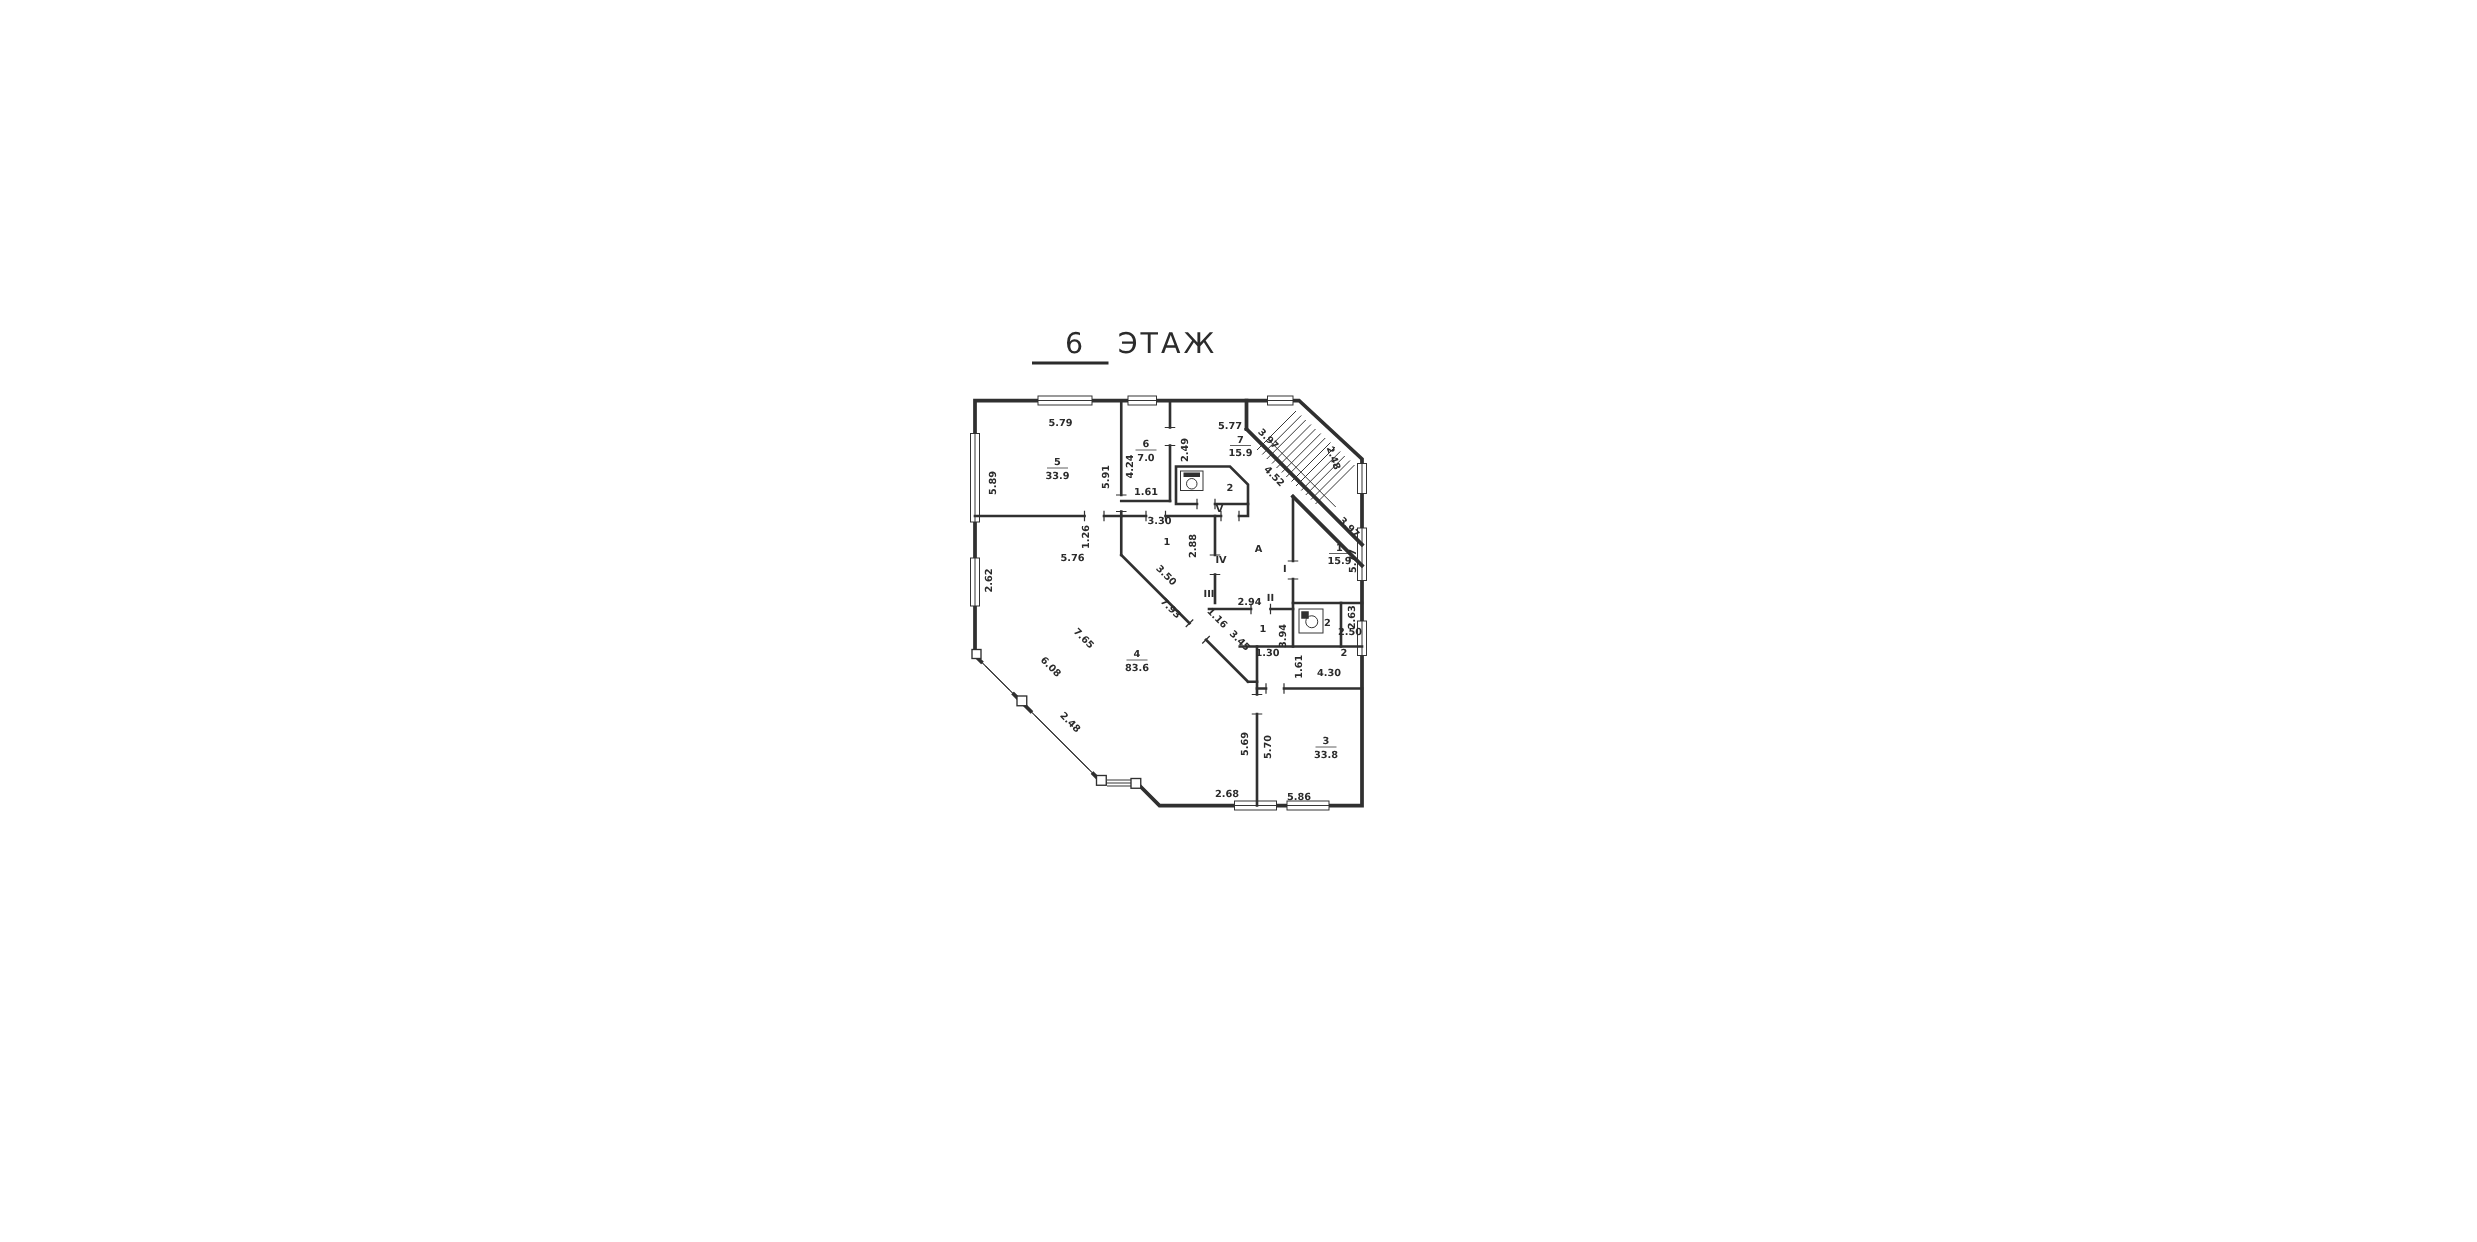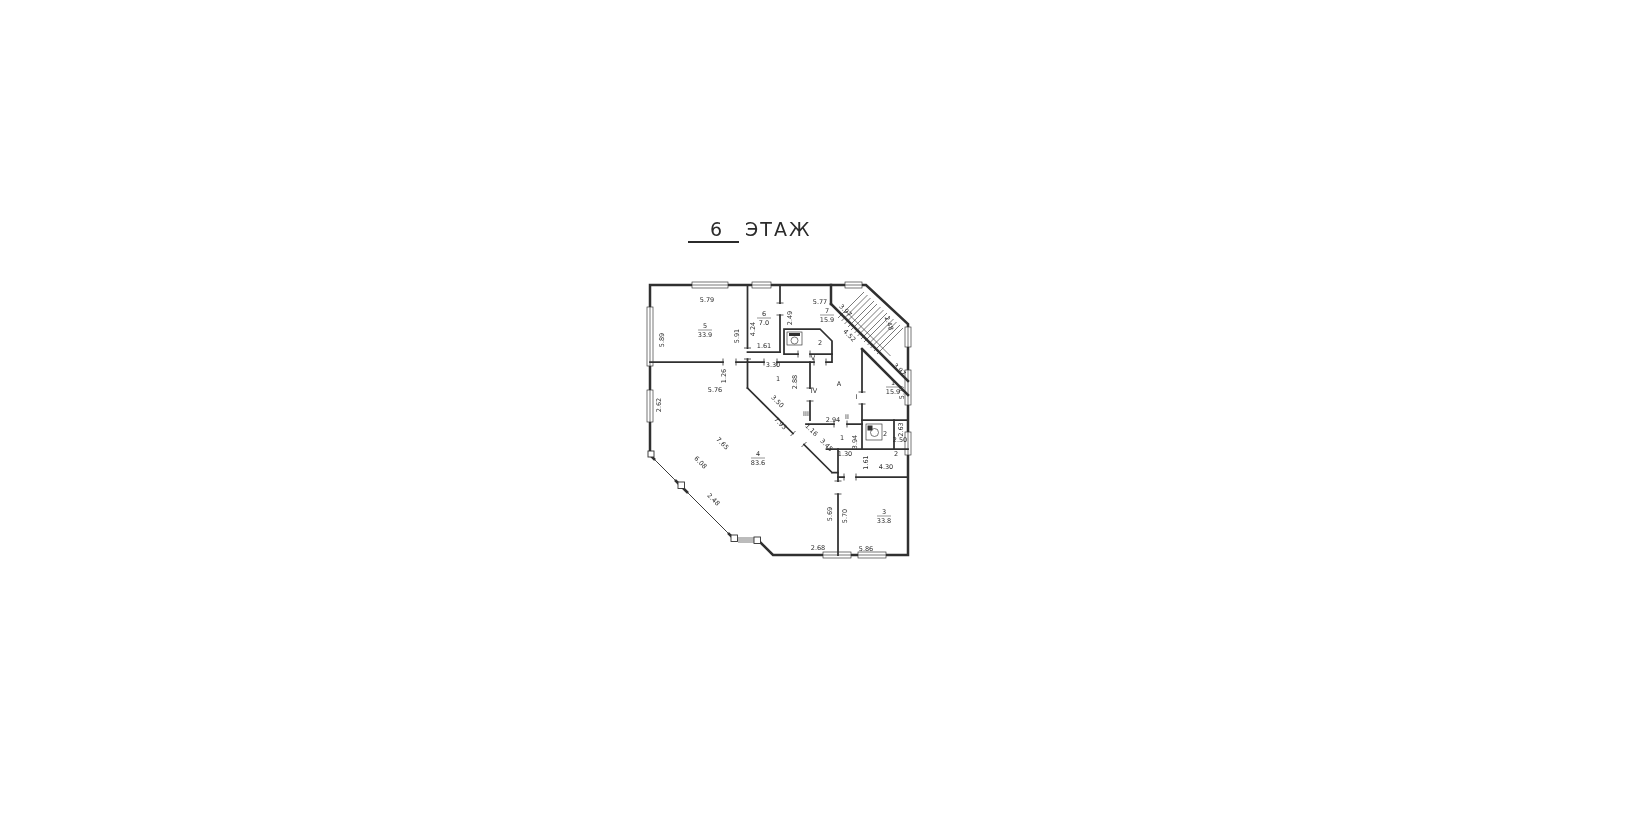--- a/index.html
+++ b/index.html
@@ -3,21 +3,21 @@
 <meta charset="utf-8">
 <style>
   html,body{margin:0;padding:0;background:#ffffff;}
   .stage{position:relative;width:1651px;height:648px;background:#ffffff;overflow:hidden;
          font-family:"DejaVu Sans",sans-serif;}
   .floor-title{position:absolute;left:688px;top:218px;font-size:19px;color:#2b2b2b;
                letter-spacing:1px;white-space:nowrap;}
   .floor-title .num{display:inline-block;border-bottom:2px solid #2b2b2b;
                     padding:0 16px 1px 22px;}
   .floor-title .word{margin-left:6px;letter-spacing:2px;}
-  .plan-wrap{position:absolute;left:608px;top:221px;width:310px;height:345px;}
+  .plan-wrap{position:absolute;left:608px;top:203px;width:310px;height:345px;font-weight:bold;}
   svg{display:block;}
   .wall{stroke:#303030;stroke-width:5;fill:none;stroke-linecap:square;}
   .iwall{stroke:#303030;stroke-width:3.5;fill:none;stroke-linecap:square;}
   .thin{stroke:#303030;stroke-width:1.3;fill:none;}
   .wcover{stroke:#ffffff;stroke-width:11;fill:none;}
   .winrect{fill:#ffffff;stroke:#303030;stroke-width:1.3;}
   .tick{stroke:#303030;stroke-width:1.6;fill:none;}
   .post{fill:#ffffff;stroke:#303030;stroke-width:1.8;}
   text{font-family:"DejaVu Sans",sans-serif;font-size:13px;fill:#2b2b2b;text-anchor:middle;}
   .fraction{stroke:#2b2b2b;stroke-width:1;}

